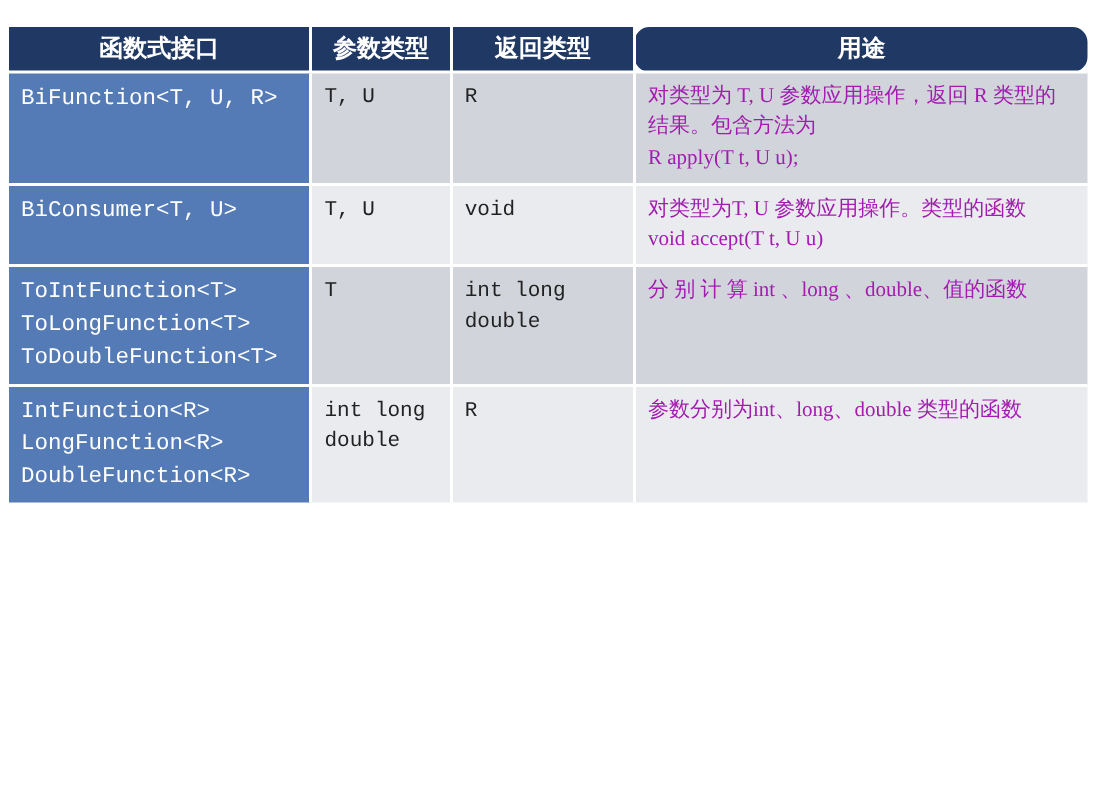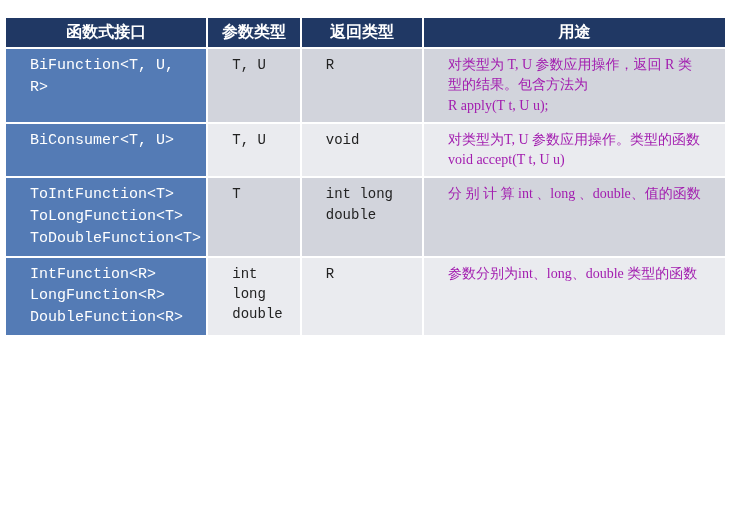--- a/index.html
+++ b/index.html
@@ -19,23 +19,23 @@
   }
   th {
     background: #203864;
     color: #ffffff;
     font-weight: bold;
     text-align: center;
     padding: 4px 6px;
     border-right: 2px solid #ffffff;
     font-size: 16px;
   }
-  th:last-child { border-right: none; }
+  th:last-child { border-right: none; border-radius: 10px; }
   td {
-    padding: 6px 24px;
+    padding: 6px 8px;
     vertical-align: top;
     border-top: 2px solid #ffffff;
     border-right: 2px solid #ffffff;
     line-height: 1.45;
   }
   td:last-child { border-right: none; }
   td.iface {
     background: #547bb5;
     color: #ffffff;
     font-family: "Courier New", monospace;

